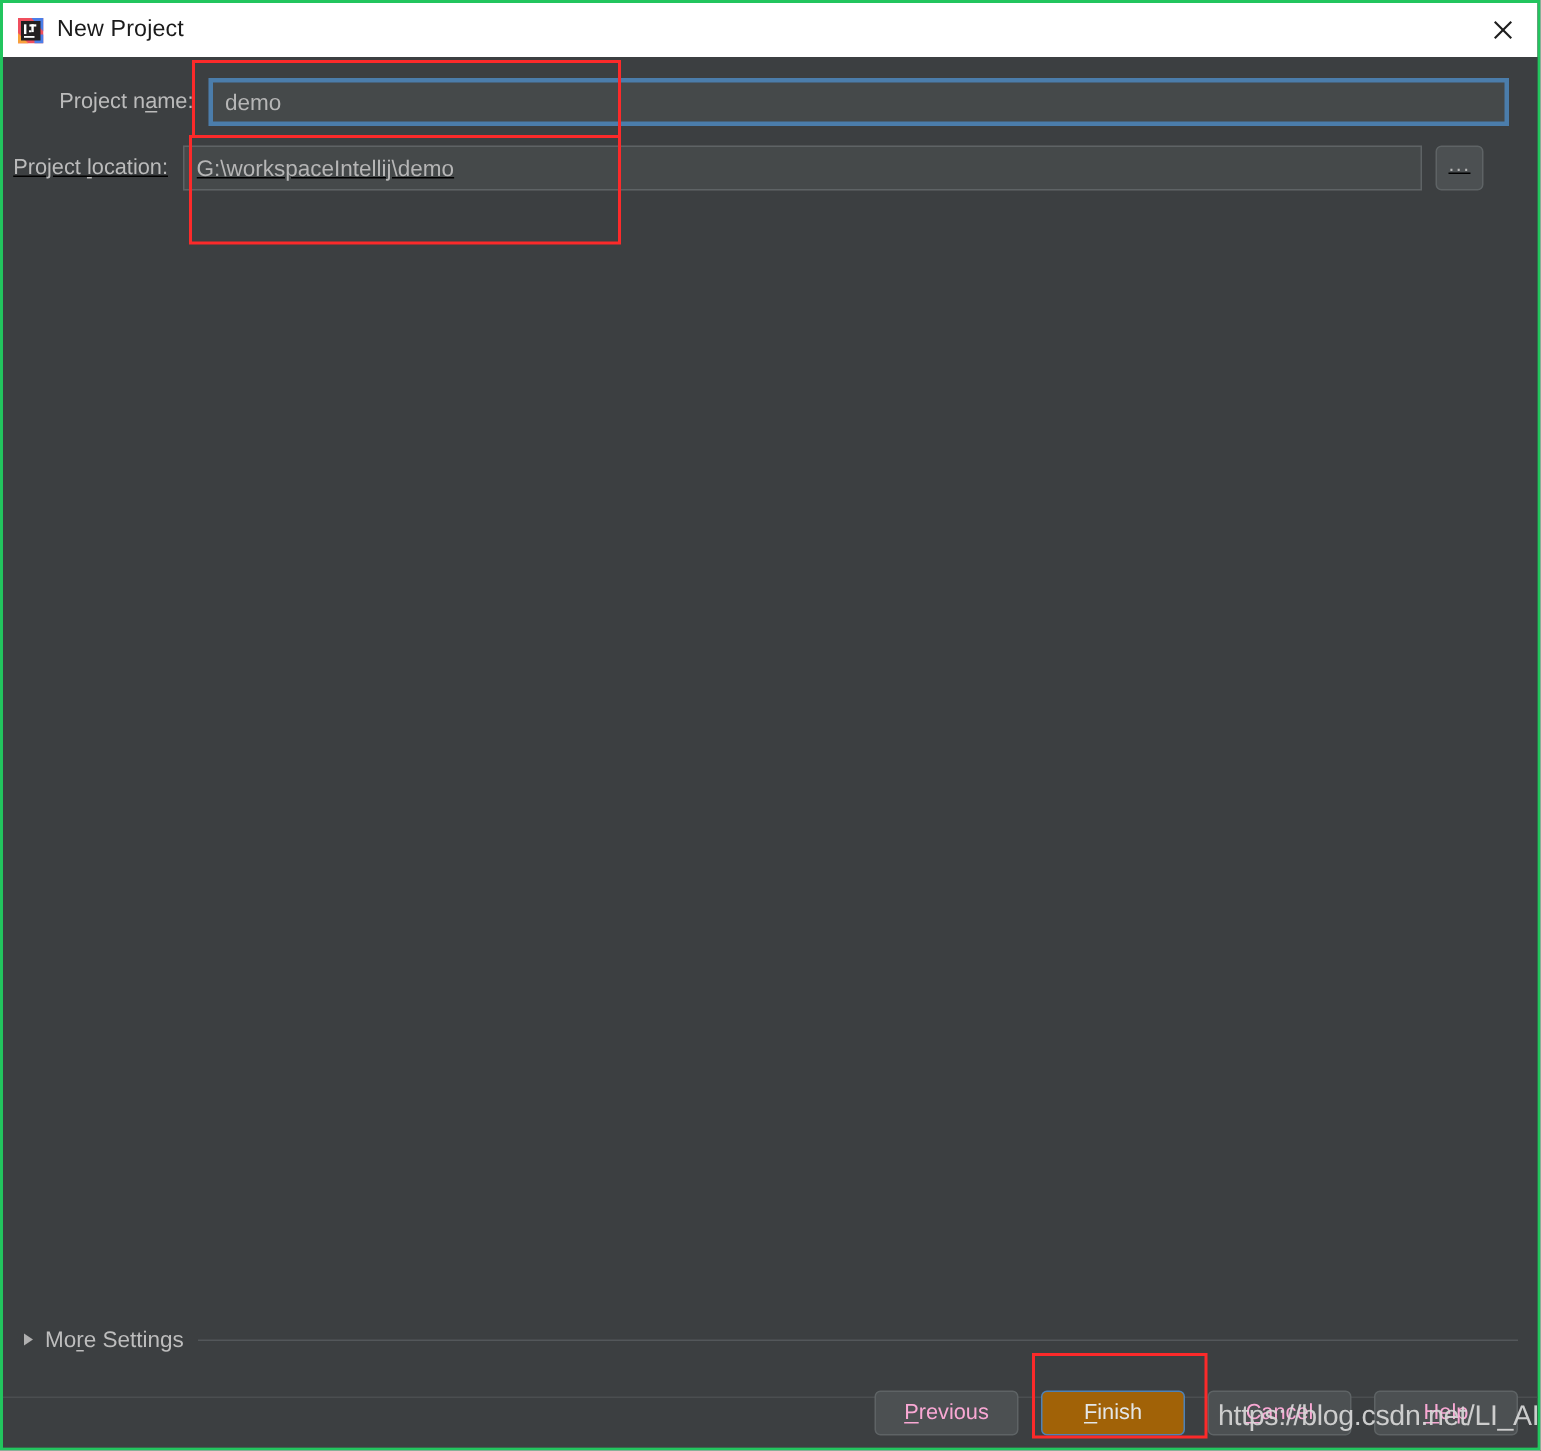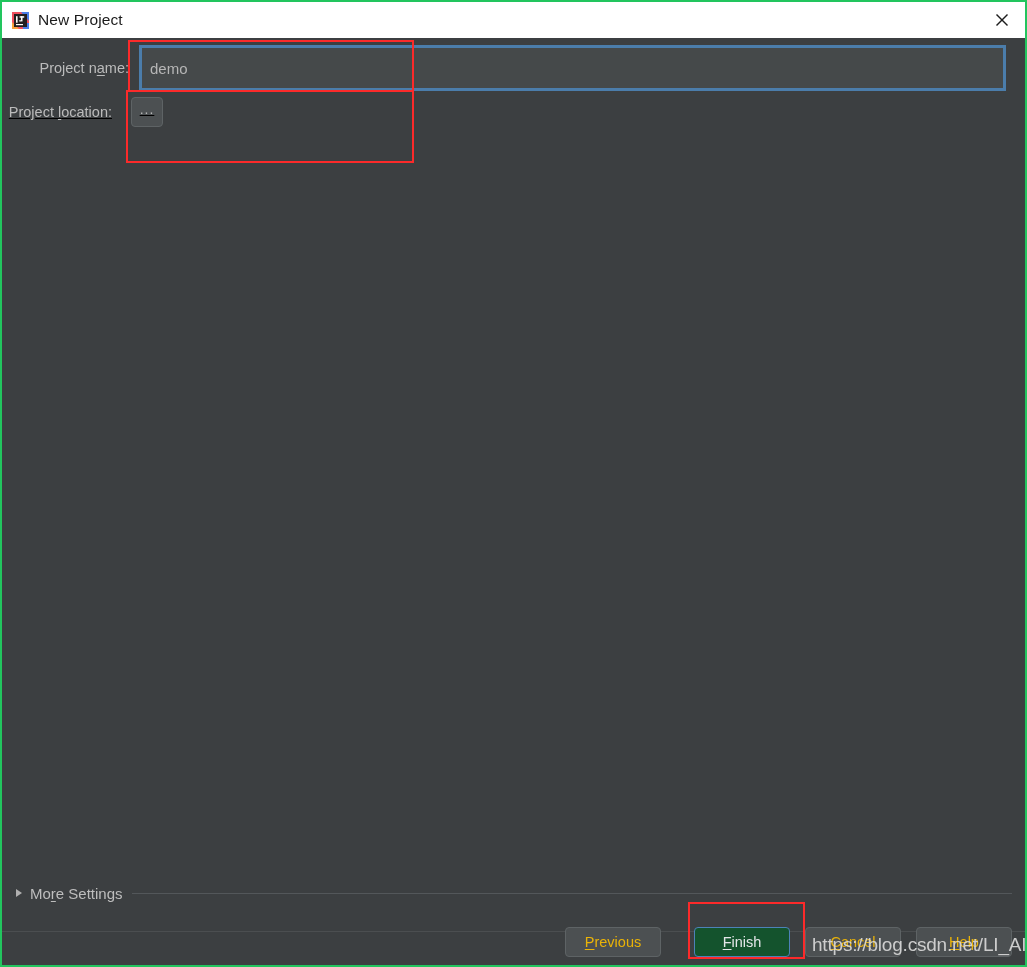--- a/index.html
+++ b/index.html
@@ -106,21 +106,21 @@
     font-family: "Liberation Sans", sans-serif;
     padding: 0 8px;
     color: #b6b6b6;
     background: #45494a;
     outline: none;
   }
   #project-name-input {
     width: 867px;
     border: 3px solid #4b7dab;
     background: #45494a;
-    height: 46px;
+    height: 32px;
     line-height: 26px;
   }
   #project-location-input {
     width: 826px;
     border: 1px solid #5e6365;
     background: #45494a;
   }
   .browse-btn {
     width: 32px;
     height: 30px;
@@ -192,33 +192,32 @@
     gap: 15px;
   }
   .dlg-btn {
     box-sizing: border-box;
     height: 30px;
     min-width: 96px;
     padding: 0 14px;
     border: 1px solid #5e6365;
     border-radius: 4px;
     background: #4c5052;
-    color: #eab308;
+    color: #f9a8d4;
     font-size: 14.5px;
     line-height: 28px;
     text-align: center;
     white-space: nowrap;
     cursor: default;
   }
   .dlg-btn u { text-decoration: underline; text-underline-offset: 2px; }
   .dlg-btn.primary {
-    background: #14532d;
+    background: #a16207;
     border-color: #4d82b8;
     color: #e3e6e8;
-    margin-left: 18px;
   }
 
   
   .annot {
     position: absolute;
     border: 2px solid #fc2a2a;
     box-sizing: border-box;
     pointer-events: none;
   }
   #annot-name     { left: 126px; top: 38px;  width: 286px; height: 52px; }
@@ -269,20 +268,21 @@
 
   <div id="content">
 
     <div class="form-row" id="row-name">
       <span class="field-label"><span>Project n</span><u>a</u><span>me:</span></span>
       <input class="text-input" id="project-name-input" type="text" value="demo" style="">
     </div>
 
     <div class="form-row" id="row-location">
       <span class="field-label"><span>Project </span><u>l</u><span>ocation:</span></span>
+      <input class="text-input" id="project-location-input" type="text" value="G:\workspaceIntellij\demo" style="">
       <div class="browse-btn">...</div>
     </div>
 
     <div id="more-settings-row">
       <span id="disclosure-tri"></span>
       <span id="more-settings-label"><span>Mo</span><u>r</u><span>e Settings</span></span>
       <span id="more-sep"></span>
     </div>
 
     <div id="bottom-sep"></div>

